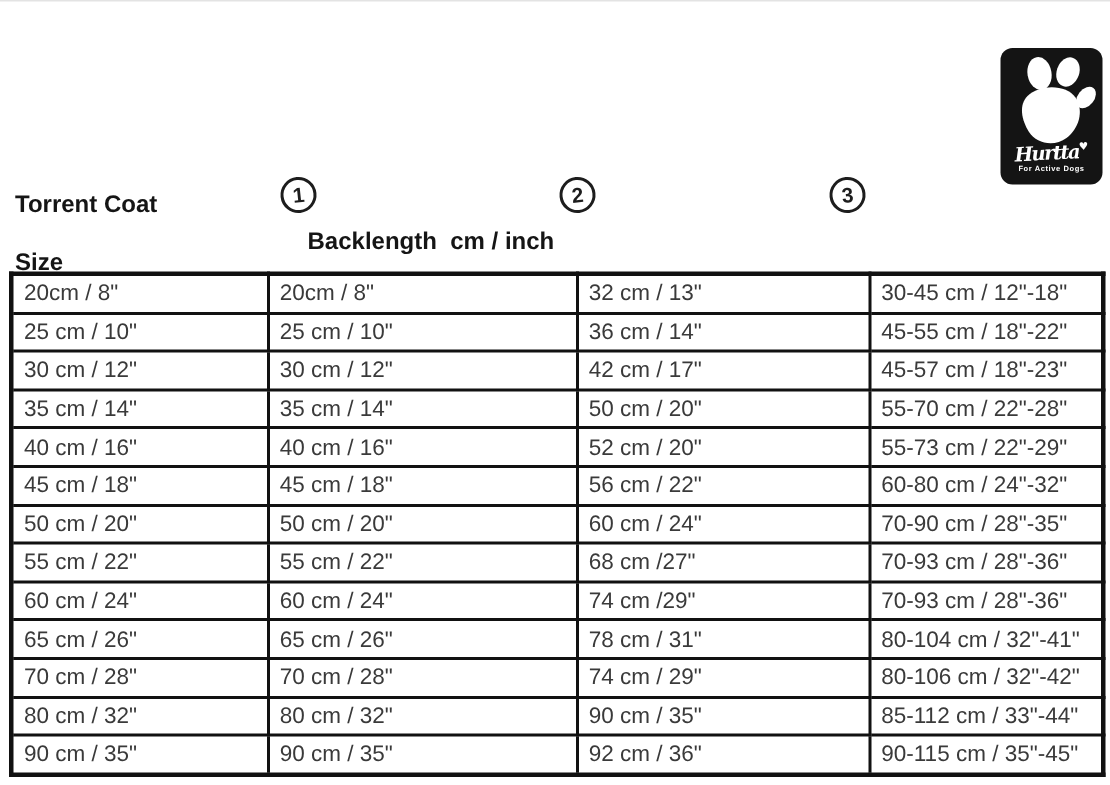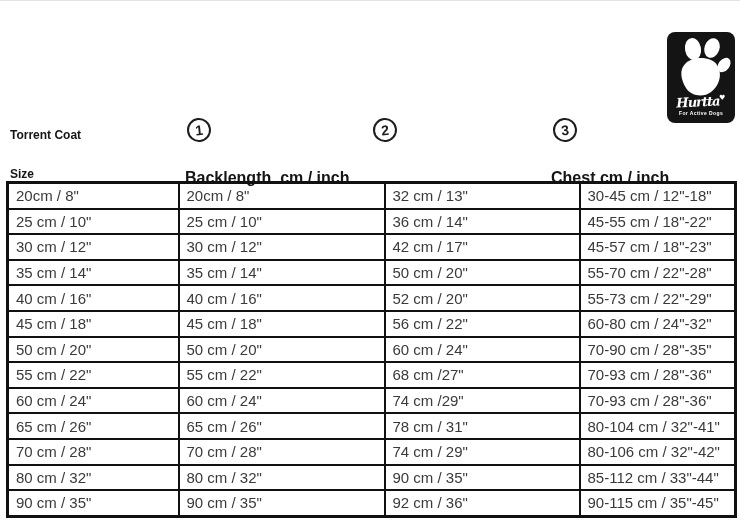--- a/index.html
+++ b/index.html
@@ -11,29 +11,29 @@
     color:#2f2f2f;
     overflow:hidden;
   }
   .topline{
     position:absolute;left:0;top:0;width:740px;height:1px;
     background:#e3e3e3;
   }
   
   .hdr{
     position:absolute;
-    font-size:12px;font-weight:bold;color:#151515;
+    font-size:16px;font-weight:bold;color:#151515;
     white-space:pre;
     letter-spacing:0px;
   }
   .title1{left:10px;top:128px;}
   .title2{left:10px;top:167px;}
   .colhead-label{
-    position:absolute;top:169px;
-    font-size:16px;font-weight:bold;color:#151515;white-space:pre;
+    position:absolute;top:153px;
+    font-size:16px;font-weight:bold;color:#151515;white-space:pre;margin-left:20px;
   }
   .circle-num{
     position:absolute;top:118px;
     width:20px;height:20px;
     border:2px solid #1d1d1d;border-radius:50%;
     display:flex;align-items:center;justify-content:center;
     font-size:14px;font-weight:bold;color:#1d1d1d;
     transform:rotate(-6deg);
     background:#fff;
   }
@@ -113,21 +113,20 @@
 
   <div class="hdr title1">Torrent Coat</div>
   <div class="hdr title2">Size</div>
 
   <div class="circle-num cn-1">1</div>
   <div class="colhead-label lbl-1">Backlength  cm / inch</div>
 
   <div class="circle-num cn-2">2</div>
 
   <div class="circle-num cn-3">3</div>
-  <div class="colhead-label lbl-3">Chest cm / inch</div>
 
   <table class="size-table">
     <colgroup>
       <col style="width:171px">
       <col style="width:206px">
       <col style="width:195px">
       <col style="width:156px">
     </colgroup>
     <tbody>
         <tr>

